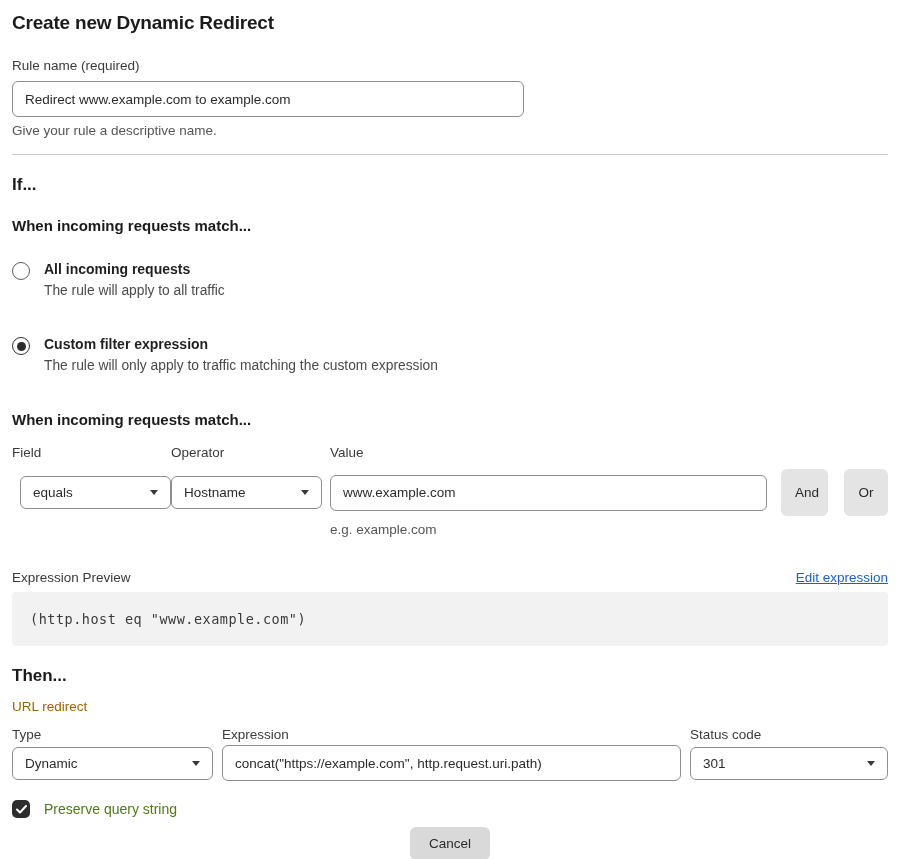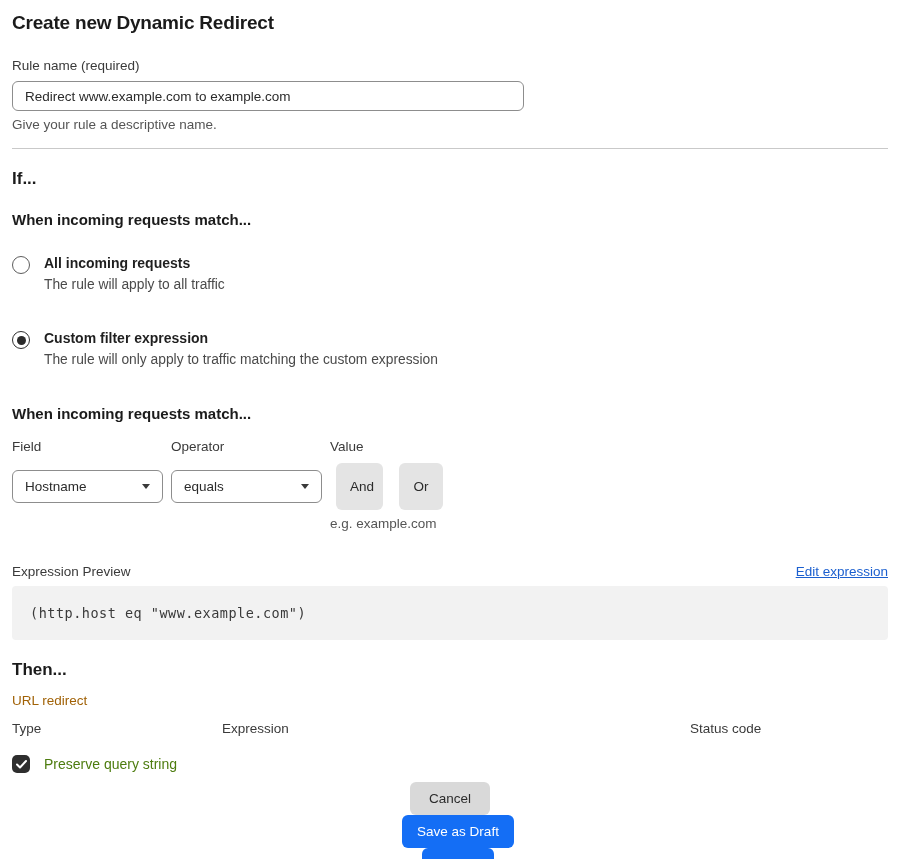--- a/index.html
+++ b/index.html
@@ -6,21 +6,21 @@
   html,body { margin:0; padding:0; background:#fff; }
   body { font-family:"Liberation Sans", sans-serif; color:#1f1f1f; }
   .container { position:relative; width:907px; height:859px; padding:10px 19px 0 12px; overflow:hidden; }
 
   .page-title { font-size:19px; font-weight:700; margin:2px 0 0 0; color:#1b1b1b; letter-spacing:-0.2px; }
 
   .field-label { display:block; font-size:13.5px; color:#3a3a3a; }
   .helper-text { font-size:13.5px; color:#555; }
 
   .text-input {
-    height:30px; border:1px solid #8d8d8d; border-radius:6px; background:#fff;
+    height:36px; border:1px solid #8d8d8d; border-radius:6px; background:#fff;
     font-family:"Liberation Sans", sans-serif; font-size:13.5px; color:#2b2b2b;
     padding:0 12px; outline:none; width:100%;
   }
   .rule-name-input { width:512px; margin-top:8px; display:block; }
   .rule-name-label { margin-top:24px; }
   .rule-name-helper { margin-top:6px; }
 
   .divider { border:none; border-top:1px solid #c9c9c9; margin:16px 0 0 0; }
 
   .section-heading { font-size:17px; font-weight:700; margin:20px 0 0 0; color:#1b1b1b; }
@@ -145,28 +145,29 @@
 
   <h3 class="sub-heading match-heading-2">When incoming requests match...</h3>
 
   <div class="cond-labels">
     <span class="field-label lab-field">Field</span>
     <span class="field-label lab-operator">Operator</span>
     <span class="field-label lab-value">Value</span>
   </div>
 
   <div class="cond-row">
+    <div class="select select-operator">
+      <span>equals</span>
+      <span class="chevron"></span>
+    </div>
     <div class="select select-field">
       <span>Hostname</span>
       <span class="chevron"></span>
     </div>
-    <div class="select select-operator">
-      <span>equals</span>
-      <span class="chevron"></span>
-    </div>
+    <input class="text-input value-input" type="text" value="www.example.com" style="">
     <button class="chip chip-and">And</button>
     <button class="chip chip-or">Or</button>
   </div>
   <div class="helper-text value-helper">e.g. example.com</div>
 
   <div class="preview-header">
     <span class="preview-label">Expression Preview</span>
     <a class="edit-link">Edit expression</a>
   </div>
   <div class="code-box">
@@ -175,20 +176,31 @@
 
   <h2 class="section-heading then-heading">Then...</h2>
   <div class="url-redirect-label">URL redirect</div>
 
   <div class="bottom-labels">
     <span class="field-label lab-type">Type</span>
     <span class="field-label lab-expression">Expression</span>
     <span class="field-label lab-status">Status code</span>
   </div>
 
+  <div class="bottom-row">
+    <div class="select select-type">
+      <span>Dynamic</span>
+      <span class="chevron"></span>
+    </div>
+    <input class="text-input expression-input" type="text" value="concat(&quot;https://example.com&quot;, http.request.uri.path)" style="">
+    <div class="select select-status">
+      <span>301</span>
+      <span class="chevron"></span>
+    </div>
+  </div>
 
   <div class="checkbox-row">
     <span class="checkbox">
       <svg width="11" height="9" viewBox="0 0 11 9">
           <path d="M1 4.5 L4 7.5 L10 1" stroke="#fff" stroke-width="2" fill="none" stroke-linecap="round" stroke-linejoin="round"></path>
         </svg>
     </span>
     <span class="checkbox-label">Preserve query string</span>
   </div>
 

